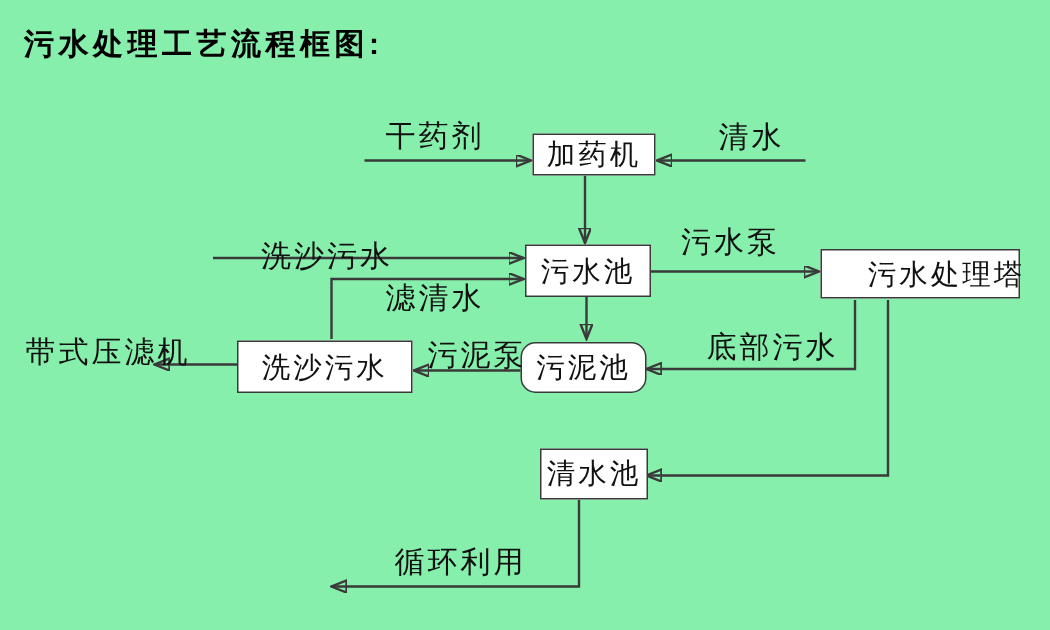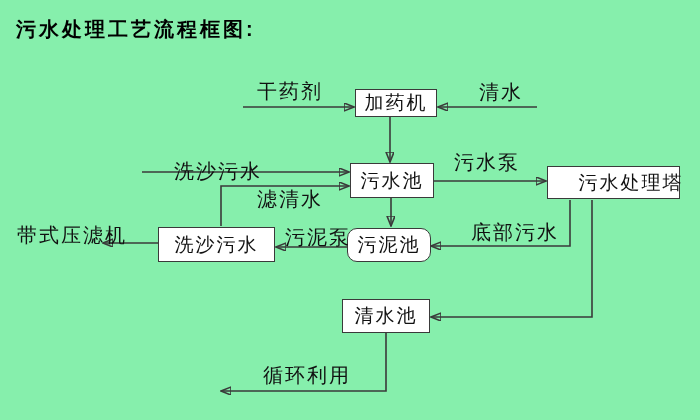--- a/index.html
+++ b/index.html
@@ -78,21 +78,21 @@
     <path d="M386,333 V391 H221" marker-end="url(#ah)"></path>
   </svg>
 
   <div class="title">污水处理工艺流程框图:</div>
 
   <div class="node" style="left:355px; top:89px; width:82px; height:28px;">加药机</div>
   <div class="node" style="left:350px; top:163px; width:84px; height:35px;text-align:right;">污水池</div>
   <div class="node" style="left:547px; top:166px; width:133px; height:33px;padding-left:35px;">污水处理塔</div>
   <div class="node" style="left:158px; top:227px; width:117px; height:35px;">洗沙污水</div>
   <div class="node" style="left:347px; top:228px; width:84px; height:34px;border-radius:10px;">污泥池</div>
-  <div class="node" style="left:342px; top:299px; width:88px; height:34px;">清水池</div>
+  <div class="node" style="left:360px; top:299px; width:72px; height:34px;">清水池</div>
 
   <div class="lbl" style="left:257px; top:82px;">干药剂</div>
   <div class="lbl" style="left:479px; top:83px;">清水</div>
   <div class="lbl" style="left:174px; top:162px;">洗沙污水</div>
   <div class="lbl" style="left:454px; top:153px;">污水泵</div>
   <div class="lbl" style="left:257px; top:192px;font-family:Liberation Mono, monospace;">滤清水</div>
   <div class="lbl" style="left:285px; top:228px;">污泥泵</div>
   <div class="lbl" style="left:471px; top:223px;">底部污水</div>
   <div class="lbl" style="left:17px; top:226px;">带式压滤机</div>
   <div class="lbl" style="left:263px; top:366px;">循环利用</div>

